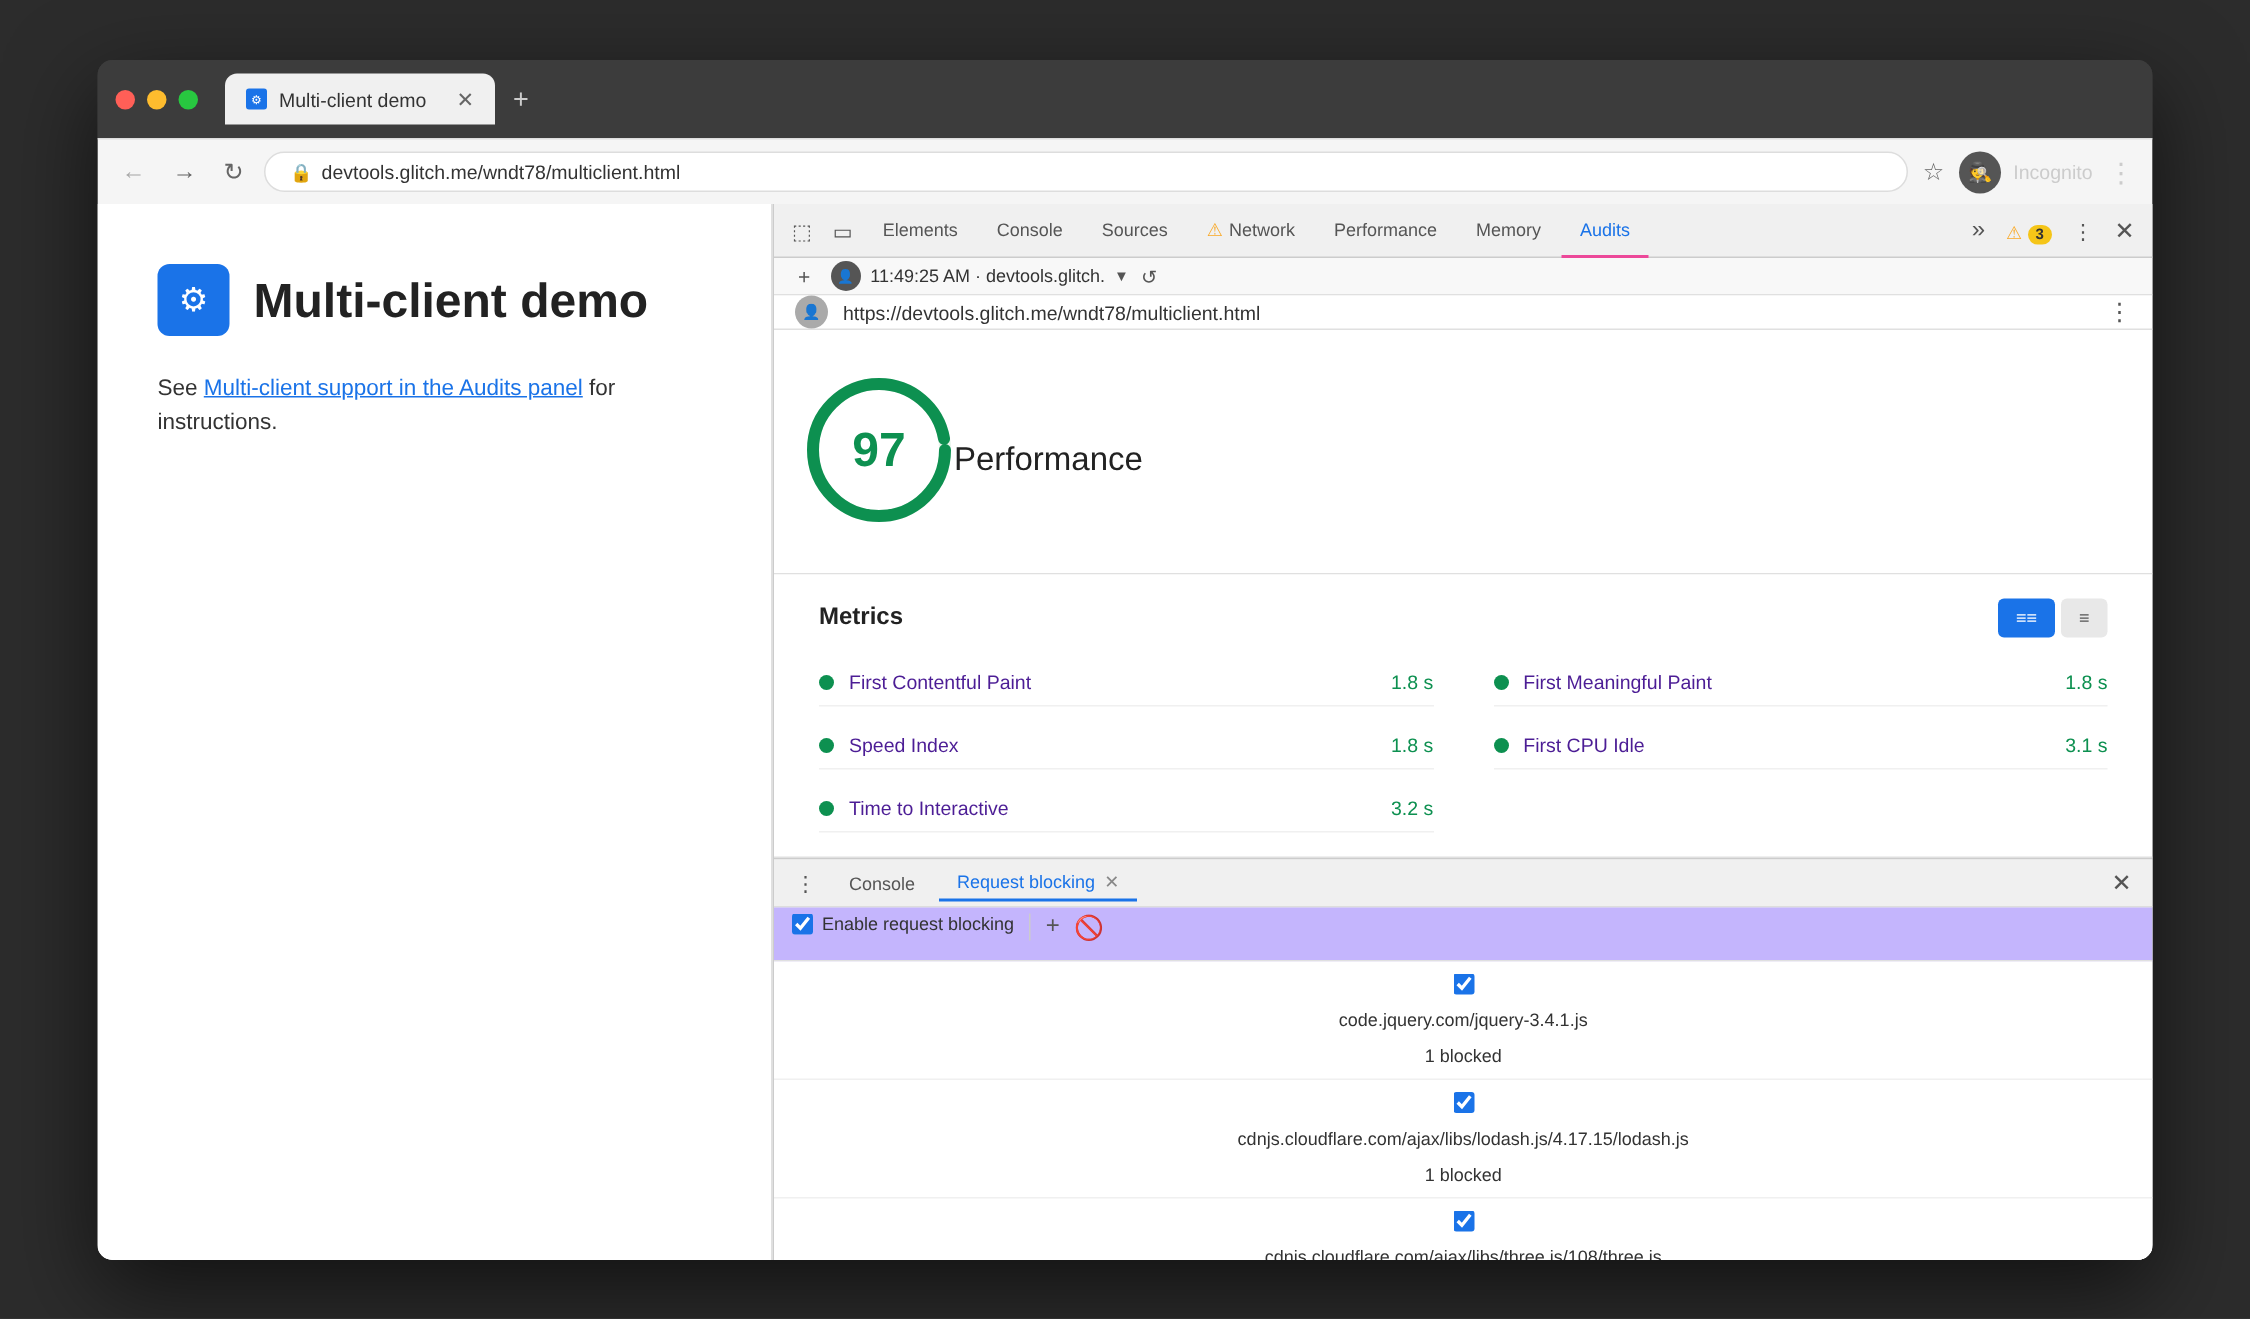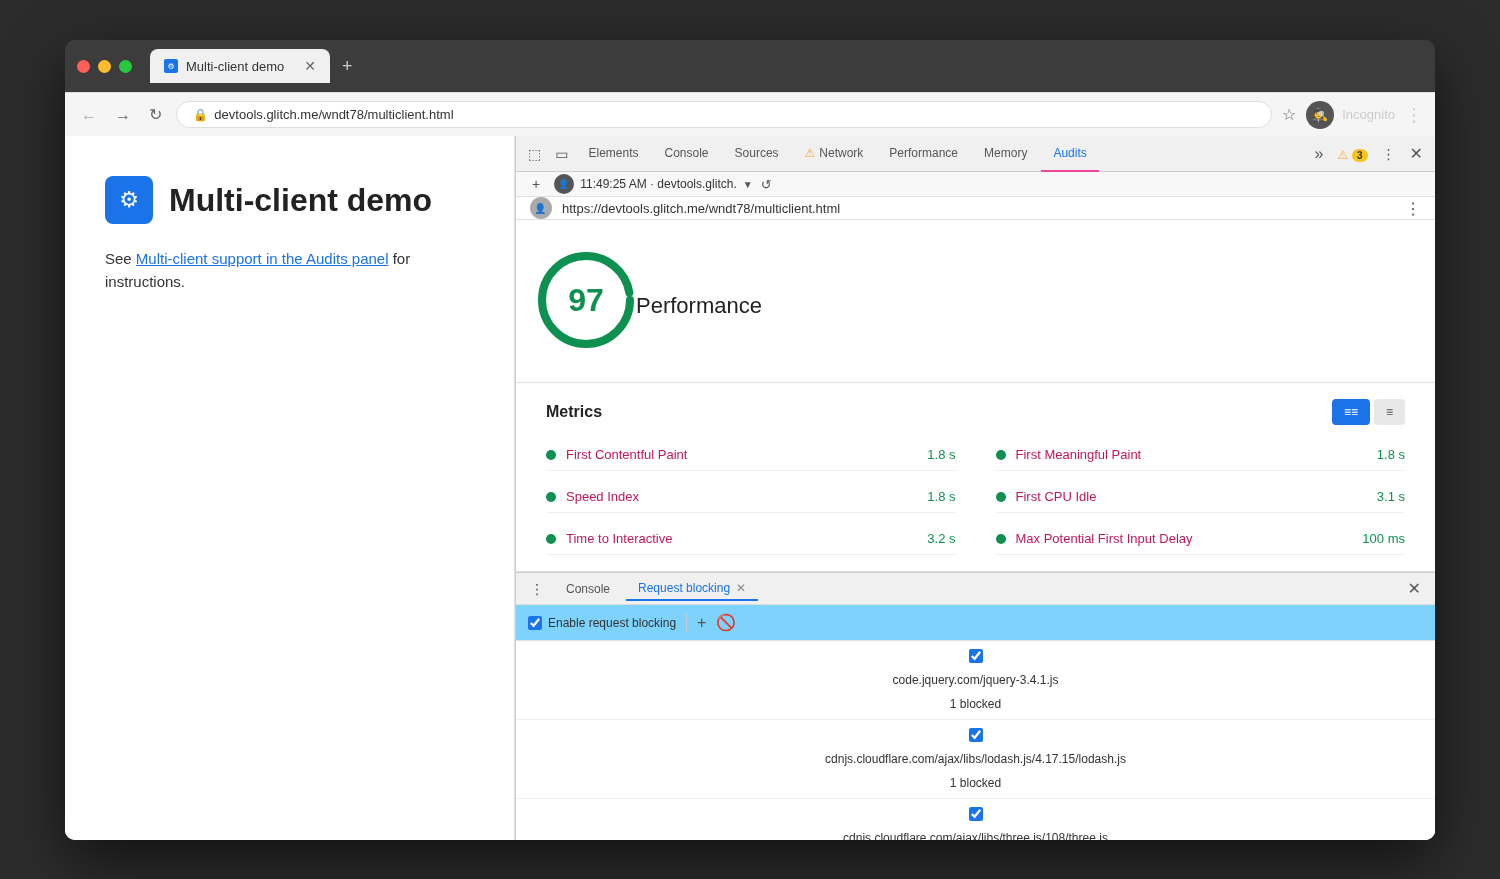--- a/index.html
+++ b/index.html
@@ -334,21 +334,21 @@
       gap: 10px;
       padding: 8px 0;
       border-bottom: 1px solid #f0f0f0;
     }
     .metric-dot {
       width: 10px; height: 10px;
       border-radius: 50%;
       background: #0d9050;
       flex-shrink: 0;
     }
-    .metric-name { font-size: 13px; color: #be185d; flex: 1; }
+    .metric-name { font-size: 13px; color: #4c1d95; flex: 1; }
     .metric-value { font-size: 13px; color: #0d9050; font-weight: 500; white-space: nowrap; }
 
     
     .console-drawer {
       background: #f8f8f8;
       border-top: 1px solid #ccc;
       flex: 1;
       display: flex;
       flex-direction: column;
     }
@@ -378,25 +378,25 @@
     }
     .drawer-tab-close {
       font-size: 12px;
       color: #888;
       cursor: pointer;
     }
     .drawer-close { margin-left: auto; color: #555; font-size: 16px; cursor: pointer; padding: 2px 6px; }
 
     
     .request-blocking-toolbar {
-      background: #7dd3fc;
+      background: #c4b5fd;
       border-bottom: 1px solid #e0e0e0;
       height: 36px;
       display: flex;
-      align-items: center;
+      align-items: flex-start;
       padding: 4px 12px;
       gap: 10px;
       font-size: 12px;
     }
     .checkbox-label {
       display: flex;
       align-items: center;
       gap: 6px;
       color: #333;
       font-size: 12px;
@@ -565,25 +565,20 @@
           <div class="metric-row">
             <div class="metric-dot"></div>
             <span class="metric-name">First CPU Idle</span>
             <span class="metric-value">3.1 s</span>
           </div>
           <div class="metric-row">
             <div class="metric-dot"></div>
             <span class="metric-name">Time to Interactive</span>
             <span class="metric-value">3.2 s</span>
           </div>
-          <div class="metric-row">
-            <div class="metric-dot"></div>
-            <span class="metric-name">Max Potential First Input Delay</span>
-            <span class="metric-value">100 ms</span>
-          </div>
         </div>
       </div>
 
       <div class="console-drawer">
         <div class="drawer-tabs">
           <span class="drawer-menu-btn">⋮</span>
           <div class="drawer-tab">
             <span>Console</span>
           </div>
           <div class="drawer-tab active">

